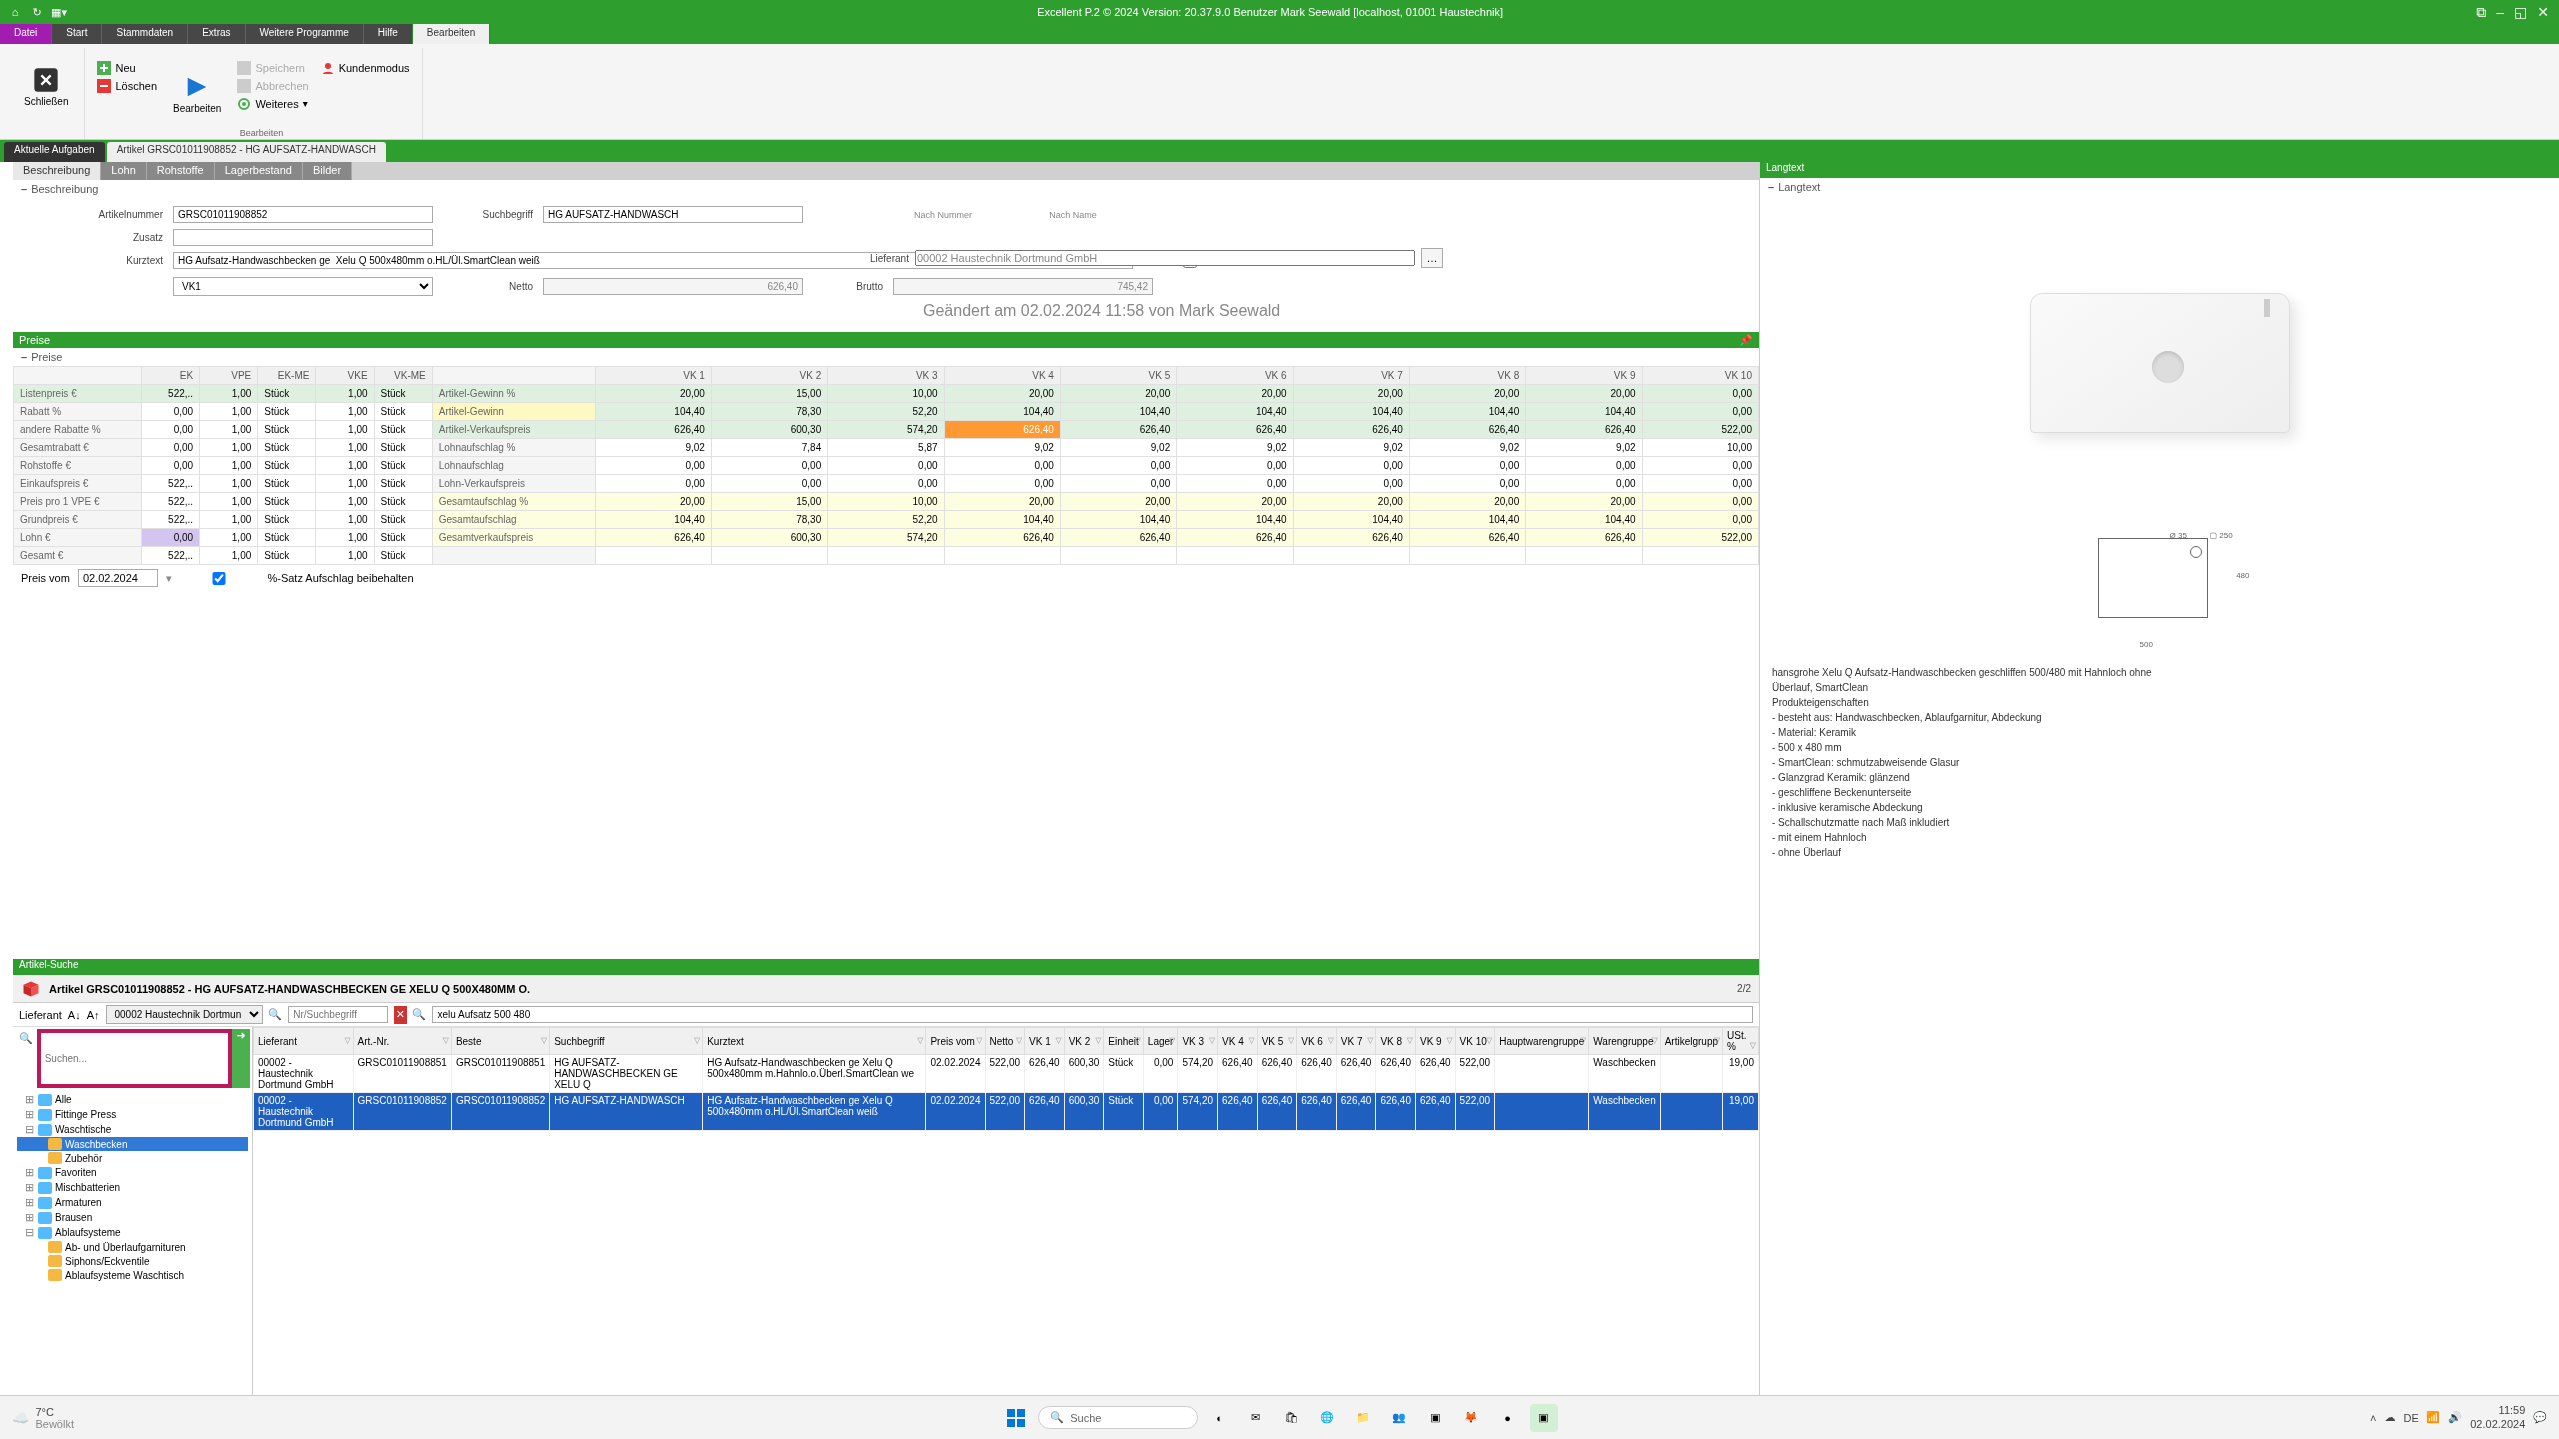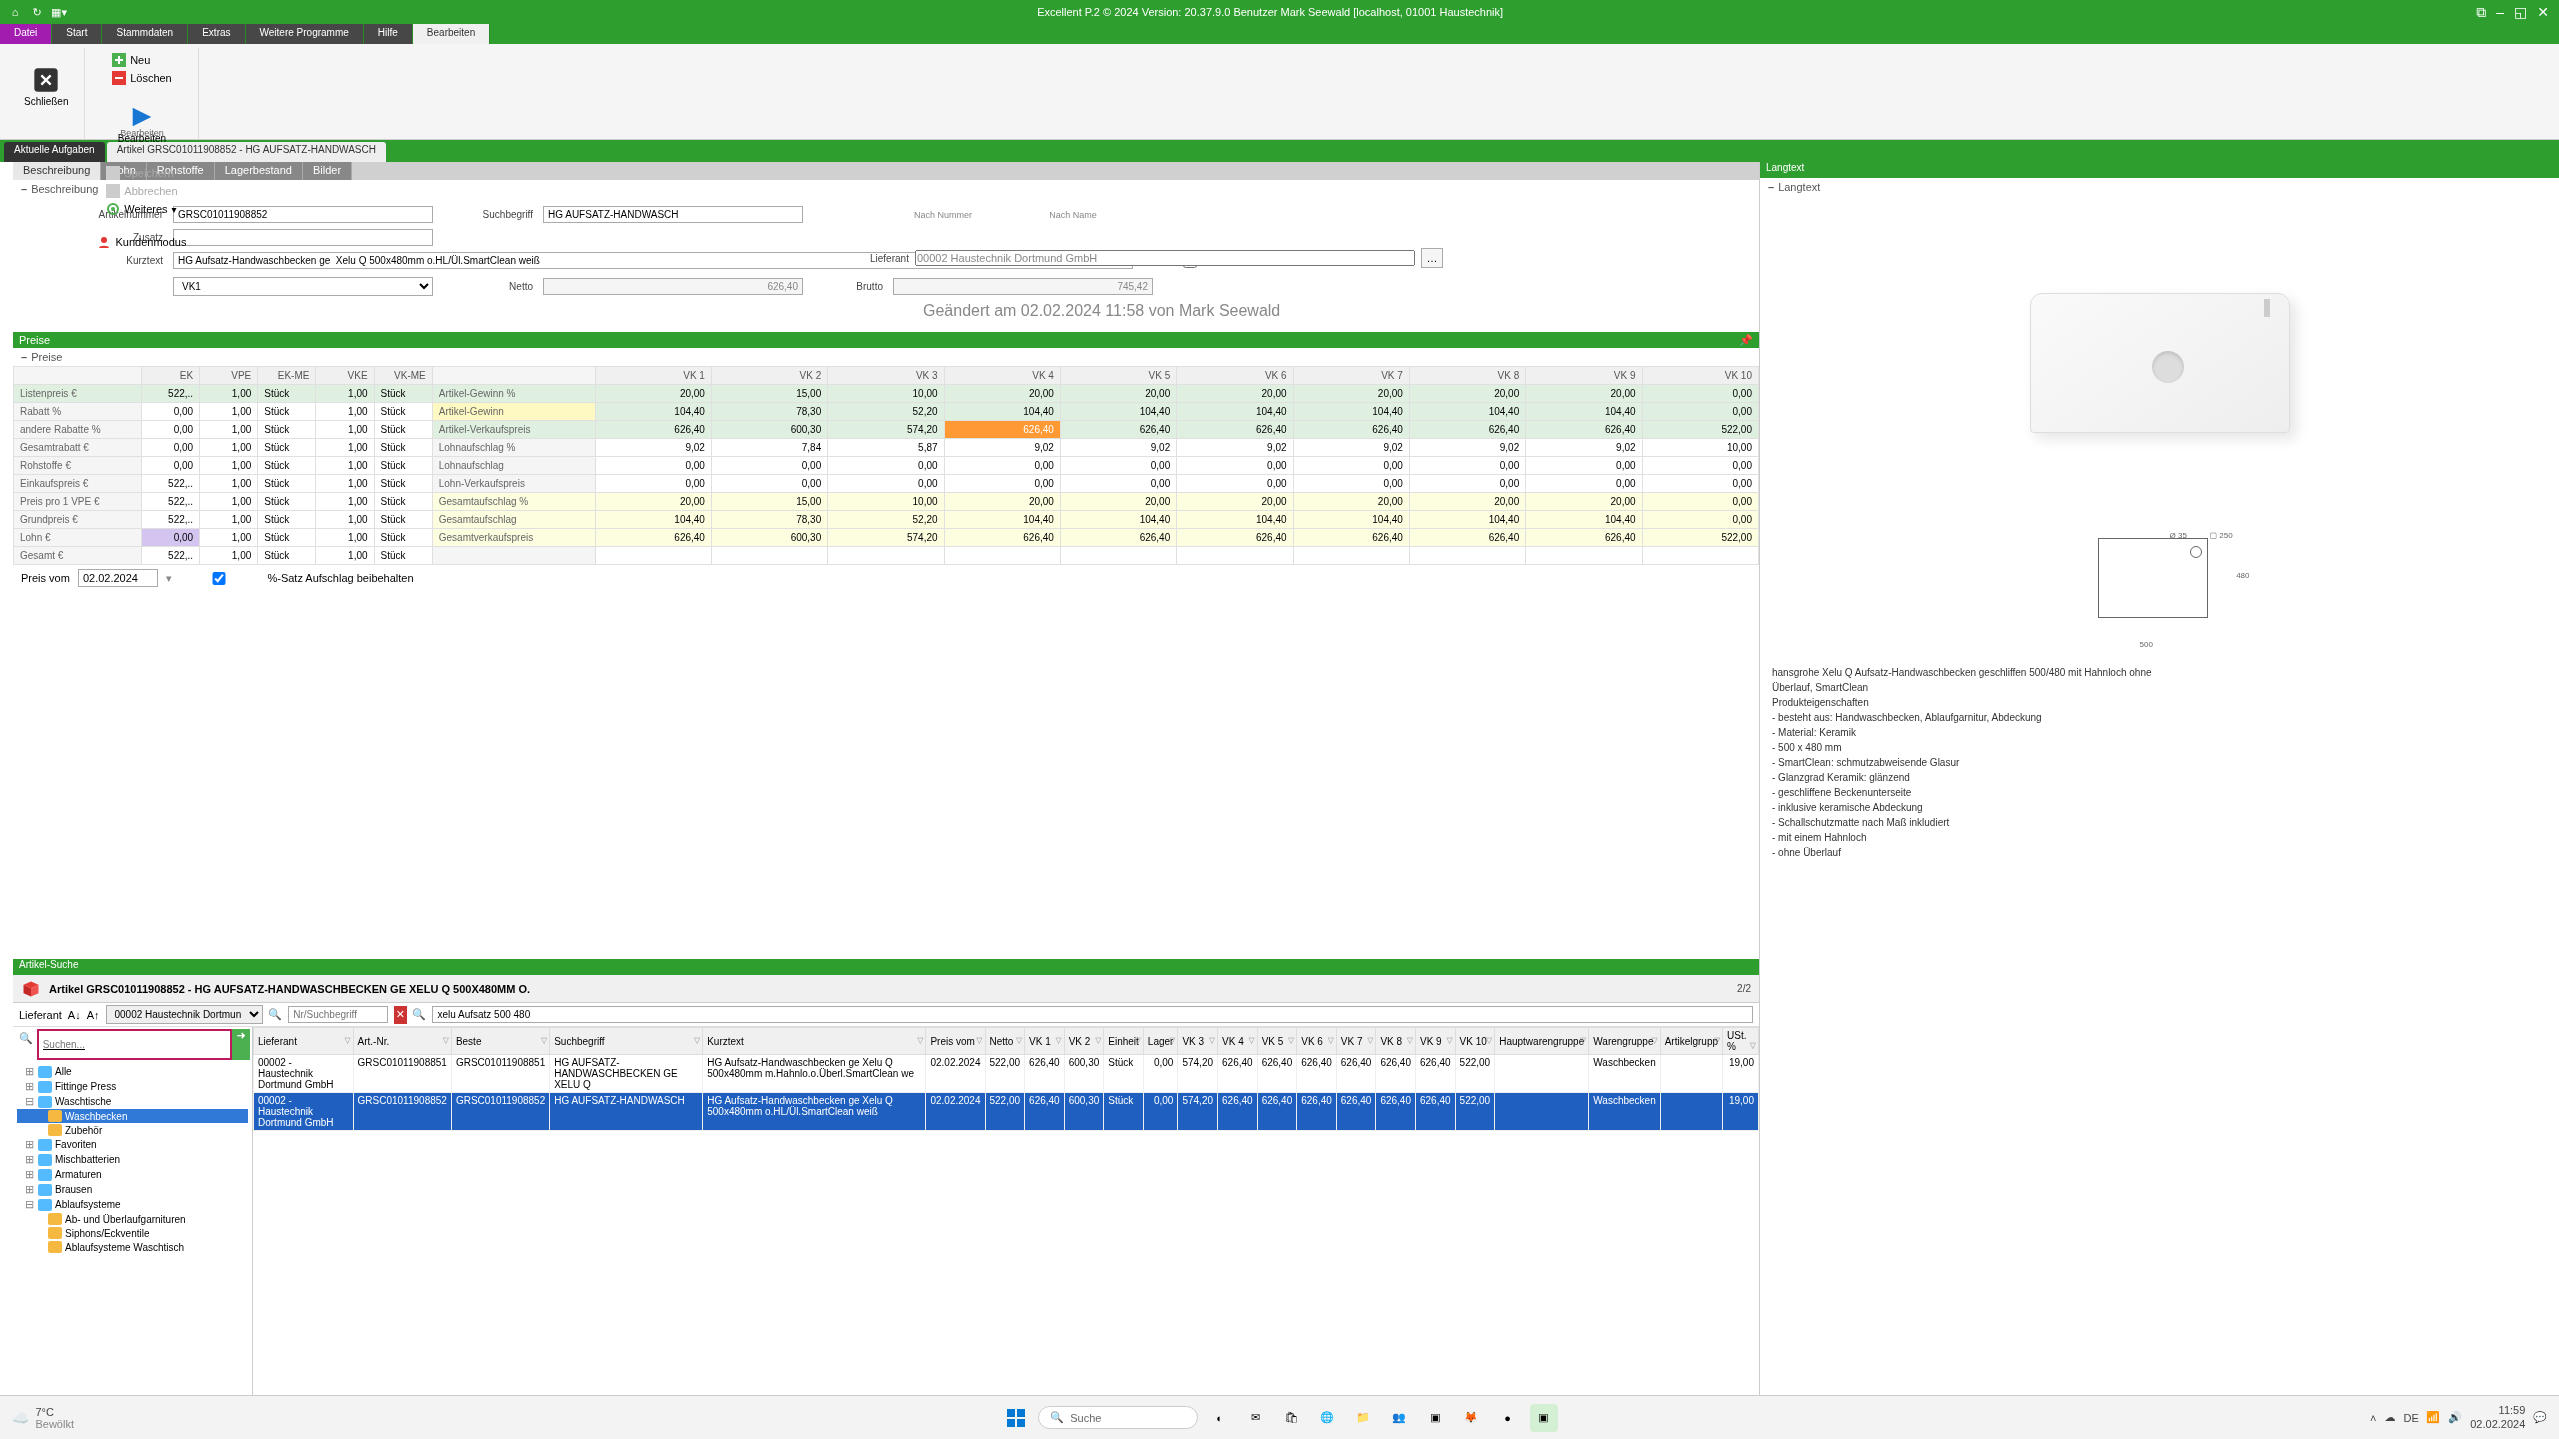--- a/index.html
+++ b/index.html
@@ -77,21 +77,21 @@
 .asuche-hdr svg { width:20px; height:20px; }
 .asuche-hdr .title { font-weight:bold; font-size:11px; flex:1; }
 .asuche-hdr .count { font-size:10px; color:#444; }
 .asuche-filter { height:24px; background:#fff; display:flex; align-items:center; padding:2px 6px; gap:6px; border-bottom:1px solid #ddd; font-size:10px; }
 .asuche-filter select, .asuche-filter input { border:1px solid #aaa; padding:2px 4px; font-size:10px; }
 .asuche-filter .iconbtn { width:18px; height:18px; display:flex; align-items:center; justify-content:center; cursor:pointer; }
 .asuche-filter .iconbtn.red { background:#c33; color:#fff; }
 .asuche-body { flex:1; display:flex; overflow:hidden; }
 .treepane { width:240px; background:#fff; border-right:1px solid #ccc; overflow:auto; }
 .treepane .search { display:flex; padding:2px; }
-.treepane .search input { flex:1; border:2px solid #be185d; padding:8px 4px; font-size:10px;text-decoration:underline; }
+.treepane .search input { flex:1; border:4px solid #be185d; padding:20px 4px; font-size:10px; }
 .treepane .search .go { width:18px; background:#4caf50; color:#fff; text-align:center; cursor:pointer; }
 .tree { padding:2px 4px; }
 .tree .node { display:flex; align-items:center; gap:3px; padding:1px 0 1px 8px; font-size:10px; cursor:pointer; white-space:nowrap; }
 .tree .node.l1 { padding-left:18px; }
 .tree .node.sel { background:#3179d6; color:#fff; }
 .tree .exp { width:10px; display:inline-block; color:#888; }
 .tree .fico { width:14px; height:12px; background:#f5b942; display:inline-block; border-radius:2px; }
 .tree .fico.blue { background:#5bf; }
 .gridpane { flex:1; overflow:auto; }
 .sgrid table { border-collapse:collapse; width:100%; }
@@ -155,21 +155,21 @@
 <div class="ribbon">
   <div class="rgroup">
     <div class="rbtn-big">
       <svg viewBox="0 0 24 24">
           <rect x="2" y="2" width="20" height="20" rx="3" fill="#333"></rect>
           <path d="M8 8 L16 16 M16 8 L8 16" stroke="#fff" stroke-width="2"></path>
         </svg>
       <span>Schließen</span>
     </div>
   </div>
-  <div class="rgroup" style="flex-direction:column;gap:13px;">
+  <div class="rgroup" style="flex-direction:row;gap:4px;">
     <div class="rcol">
       <div class="rbtn-sm">
           <svg viewBox="0 0 14 14">
             <rect width="14" height="14" fill="#4caf50"></rect>
             <path d="M7 3v8M3 7h8" stroke="#fff" stroke-width="2"></path>
           </svg>
           <span>Neu</span>
         </div>
       <div class="rbtn-sm">
           <svg viewBox="0 0 14 14">

